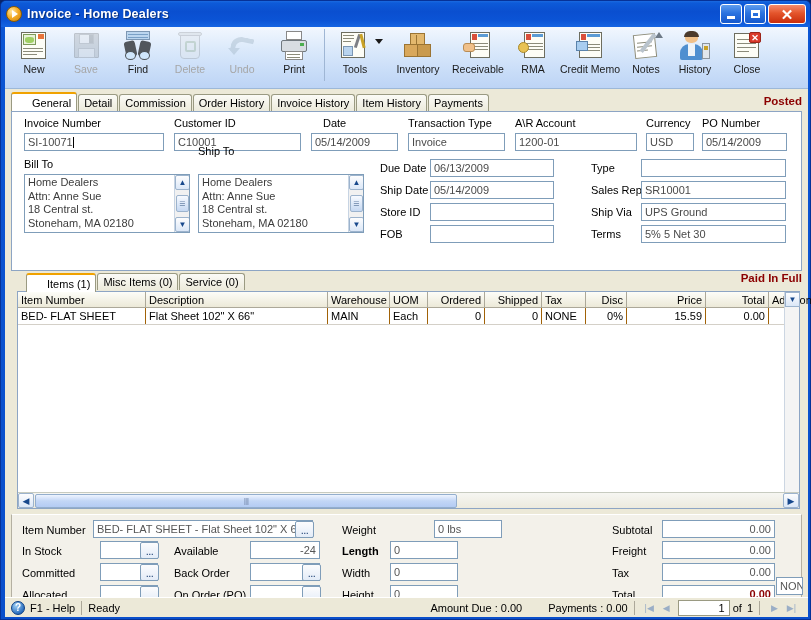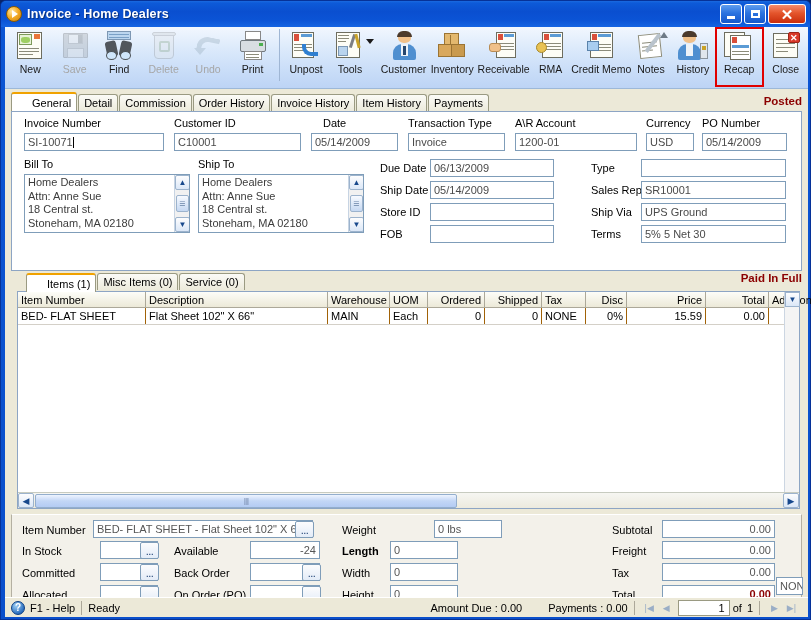--- a/index.html
+++ b/index.html
@@ -396,57 +396,35 @@
           <div style="position:absolute;left:22px;top:12px;width:4px;height:3px;background:#4caf50;"></div>
           <div style="position:absolute;left:7px;top:20px;width:18px;height:9px;background:#fff;border:1px solid #888;"></div>
           <div class="line" style="left:9px;top:23px;width:13px;"></div>
           <div class="line" style="left:9px;top:26px;width:13px;"></div>
         </div>
         <span class="lbl">Print</span>
       </div>
 
       <div class="tbsep"></div>
 
-      <div class="tbtn">
-        <div class="ico">
-          <div class="doc" style="left:2px;top:1px;width:22px;height:26px;"></div>
-          <div style="position:absolute;left:4px;top:3px;width:5px;height:7px;background:#d94f3b;"></div>
-          <div class="bluebar" style="left:11px;top:3px;width:11px;height:3px;"></div>
-          <div class="line" style="left:4px;top:13px;width:18px;"></div>
-          <div class="line" style="left:4px;top:16px;width:18px;"></div>
-          <div class="line" style="left:4px;top:19px;width:12px;"></div>
-          <div style="position:absolute;left:12px;top:13px;width:16px;height:12px;border:4px solid #2f7fd0;border-right:none;border-top:none;border-radius:0 0 0 9px;"></div>
-        </div>
-        <span class="lbl">Unpost</span>
-      </div>
 
       <div class="tbtn" style="width:60px;">
         <div class="ico" style="margin-left:-8px;">
           <div class="doc" style="left:2px;top:1px;width:24px;height:26px;"></div>
           <div class="line" style="left:4px;top:4px;width:11px;"></div>
           <div class="line" style="left:4px;top:7px;width:11px;"></div>
           <div class="line" style="left:4px;top:10px;width:8px;"></div>
           <div style="position:absolute;left:4px;top:15px;width:10px;height:10px;background:#b9d4ee;border:1px solid #7b97b4;"></div>
           <div style="position:absolute;left:17px;top:3px;width:3px;height:14px;background:#7d7f84;transform:rotate(18deg);"></div>
           <div style="position:absolute;left:22px;top:3px;width:3px;height:14px;background:#c9a227;transform:rotate(-14deg);"></div>
         </div>
         <span style="position:absolute;right:6px;top:12px;width:0;height:0;border-left:4px solid transparent;border-right:4px solid transparent;border-top:5px solid #1a1a1a;"></span>
         <span class="lbl" style="margin-left:-8px;">Tools</span>
       </div>
 
-      <div class="tbtn" style="width:56px;">
-        <div class="ico">
-          <div style="position:absolute;left:10px;top:1px;width:13px;height:11px;background:#f0c08a;border-radius:50% 50% 45% 45%;"></div>
-          <div style="position:absolute;left:9px;top:0px;width:15px;height:6px;background:#4b3a2c;border-radius:7px 7px 0 0;"></div>
-          <div style="position:absolute;left:5px;top:13px;width:23px;height:16px;background:#4f8fd0;border-radius:9px 9px 2px 2px;"></div>
-          <div style="position:absolute;left:13px;top:13px;width:7px;height:12px;background:#eef3f8;"></div>
-          <div style="position:absolute;left:15px;top:15px;width:3px;height:9px;background:#27476e;"></div>
-        </div>
-        <span class="lbl">Customer</span>
-      </div>
 
       <div class="tbtn" style="width:58px;">
         <div class="ico">
           <div style="position:absolute;left:2px;top:13px;width:14px;height:13px;background:#d9a85c;border:1px solid #9b7433;"></div>
           <div style="position:absolute;left:15px;top:13px;width:14px;height:13px;background:#c99a4e;border:1px solid #9b7433;"></div>
           <div style="position:absolute;left:8px;top:2px;width:15px;height:12px;background:#e3b86e;border:1px solid #9b7433;"></div>
           <div class="line" style="left:14px;top:4px;width:1px;height:10px;background:#9b7433;"></div>
         </div>
         <span class="lbl">Inventory</span>
       </div>
@@ -507,31 +485,20 @@
           <div style="position:absolute;left:6px;top:1px;width:13px;height:11px;background:#f0c08a;border-radius:50% 50% 45% 45%;"></div>
           <div style="position:absolute;left:5px;top:0px;width:15px;height:6px;background:#4b3a2c;border-radius:7px 7px 0 0;"></div>
           <div style="position:absolute;left:1px;top:13px;width:23px;height:16px;background:#4f8fd0;border-radius:9px 9px 2px 2px;"></div>
           <div style="position:absolute;left:9px;top:13px;width:7px;height:12px;background:#eef3f8;"></div>
           <div style="position:absolute;left:23px;top:12px;width:8px;height:16px;background:#e0e6ec;border:1px solid #8a949d;"></div>
           <div style="position:absolute;left:25px;top:15px;width:4px;height:4px;background:#c9a227;"></div>
         </div>
         <span class="lbl">History</span>
       </div>
 
-      <div class="tbtn highlight">
-        <div class="ico">
-          <div class="doc" style="left:1px;top:1px;width:21px;height:25px;"></div>
-          <div class="doc" style="left:7px;top:4px;width:21px;height:25px;background:#ffffff;"></div>
-          <div style="position:absolute;left:9px;top:6px;width:5px;height:6px;background:#d94f3b;"></div>
-          <div class="bluebar" style="left:9px;top:14px;width:17px;height:3px;"></div>
-          <div class="line" style="left:9px;top:20px;width:17px;"></div>
-          <div class="line" style="left:9px;top:23px;width:17px;"></div>
-        </div>
-        <span class="lbl">Recap</span>
-      </div>
 
       <div class="tbtn">
         <div class="ico">
           <div class="doc" style="left:3px;top:2px;width:25px;height:25px;"></div>
           <div class="line" style="left:6px;top:8px;width:19px;"></div>
           <div class="line" style="left:6px;top:12px;width:19px;"></div>
           <div class="line" style="left:6px;top:16px;width:19px;"></div>
           <div class="line" style="left:6px;top:20px;width:12px;"></div>
           <div style="position:absolute;left:18px;top:1px;width:12px;height:11px;background:#d9392a;border:1px solid #9c2418;border-radius:2px;color:#fff;font-size:9px;font-weight:bold;text-align:center;line-height:10px;">✕</div>
         </div>
@@ -596,21 +563,21 @@
           <div>18 Central st.</div>
           <div>Stoneham, MA 02180</div>
         </div>
         <div class="vsb">
           <div class="sbbtn">▲</div>
           <div class="sbthumb">☰</div>
           <div class="sbbtn">▼</div>
         </div>
       </div>
 
-      <span class="flabel" style="left:186px;top:46px;">Ship To</span>
+      <span class="flabel" style="left:186px;top:33px;">Ship To</span>
       <div class="addrbox" style="left:186px;top:62px;width:166px;height:59px;">
         <div class="lines">
           <div>Home Dealers</div>
           <div>Attn: Anne Sue</div>
           <div>18 Central st.</div>
           <div>Stoneham, MA 02180</div>
         </div>
         <div class="vsb">
           <div class="sbbtn">▲</div>
           <div class="sbthumb">☰</div>

